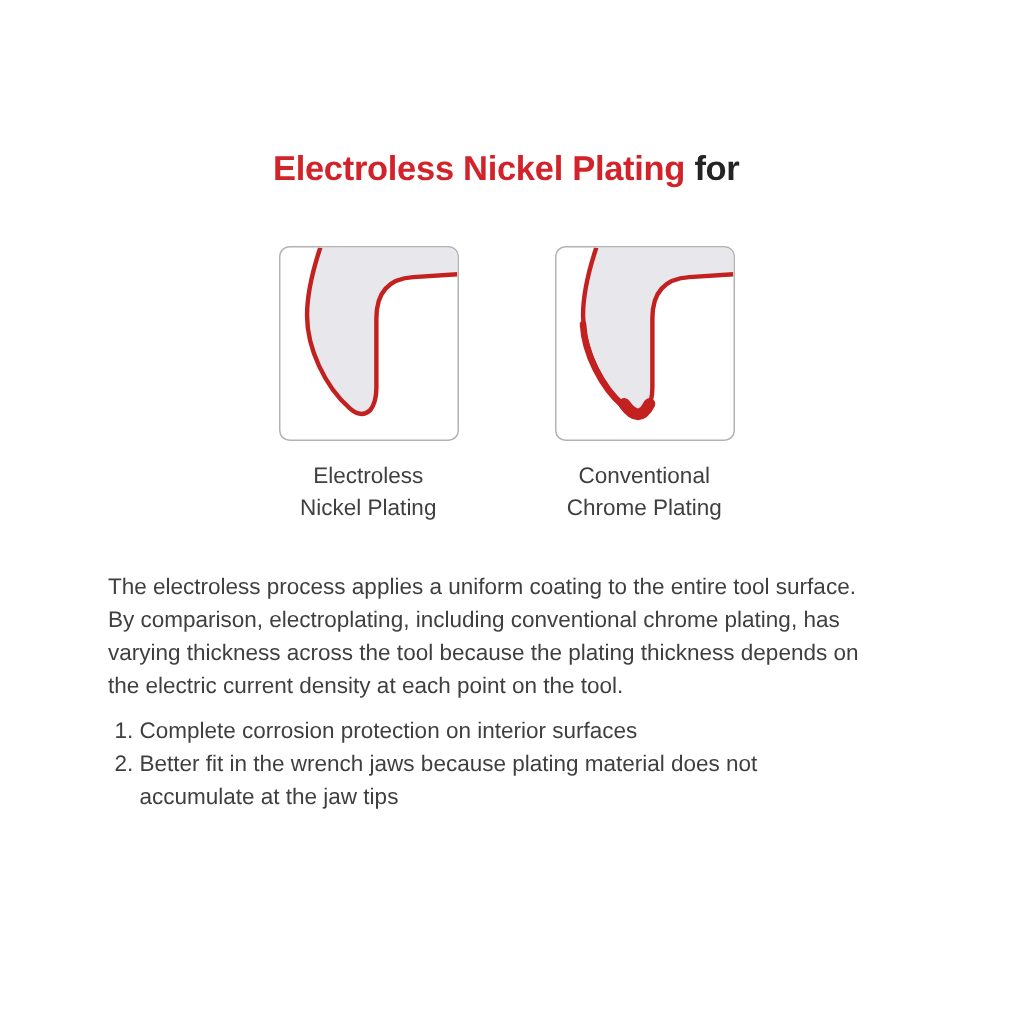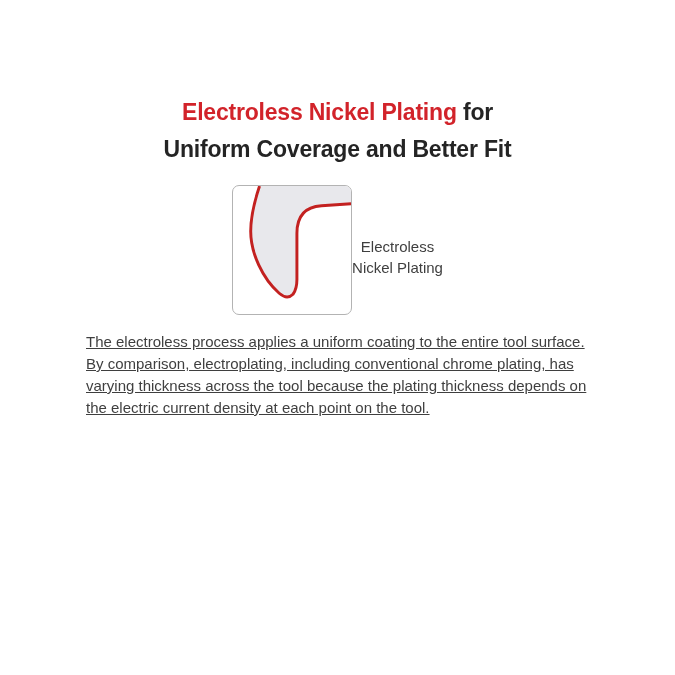--- a/index.html
+++ b/index.html
@@ -23,21 +23,21 @@
   }
   h1 .red { color: var(--title-red, #d2232a); }
 
   
   .figures {
     display: flex;
     justify-content: center;
     gap: 32px;
     margin-top: 17px;
   }
-  figure { margin: 0; display: flex; flex-direction: row; align-items: center; }
+  figure { margin: 16px; display: flex; flex-direction: column; align-items: center; }
   .fig-box {
     width: 118px; height: 128px;
     border: 1.5px solid var(--box-border, #b3b3b3);
     border-radius: 7px;
     background: #ffffff;
     overflow: hidden;
   }
   .fig-box svg { display: block; width: 118px; height: 128px; }
   .jaw-fill  { fill: var(--tool-fill, #e8e8ec); }
   .jaw-line  { fill: none; stroke: var(--line-red, #c32120); stroke-width: 3; }
@@ -52,53 +52,70 @@
     white-space: pre-line;
   }
 
   
   .content {
     margin: 16px 0 0 70px;
     font-size: 15px;
     line-height: 22px;
     color: var(--body-text, #3f3f3f);
   }
-  .para { margin: 16px; white-space: pre; text-decoration: underline; }
+  .para { margin: 2px; white-space: pre; }
   .advantages-heading {
     margin: 10px 0 0;
     font-weight: bold;
     color: var(--heading-text, #303030);
     white-space: pre;
   }
   ol { margin: 8px 0 0; padding-left: 23px; }
   ol li { white-space: pre; }
 </style>
 </head>
 <body>
 
 <main data-name="infographic">
 
-  <h1 data-name="page-title"><span class="red" data-name="title-highlight">Electroless Nickel Plating</span><span data-name="title-suffix"> for</span><br><span data-name="title-line2">Uniform Coverage and Better Fit</span></h1>
+  <h1 data-name="page-title"><span class="red" data-name="title-highlight">Electroless Nickel Plating</span><span data-name="title-suffix"> for</span><br></h1>
 
   <div class="figures" data-name="comparison-diagrams">
 
     <figure data-name="figure-electroless">
       <div class="fig-box" data-name="electroless-diagram-box">
         <svg viewBox="0 0 120 130" data-name="uniform-coating-diagram" aria-hidden="true">
           <path class="jaw-fill" d="M 27,0 C 22,15 18,32 18,46 C 18,68 30,94 47,109 Q 55,116 61,110 C 64,106 65,101 65,95 L 65,48 C 65,30 74,21 90,20 L 120,18 L 120,0 Z"></path>
           <path class="jaw-line" d="M 27,0 C 22,15 18,32 18,46 C 18,68 30,94 47,109 Q 55,116 61,110 C 64,106 65,101 65,95 L 65,48 C 65,30 74,21 90,20 L 120,18"></path>
         </svg>
       </div>
       <figcaption class="fig-label" data-name="electroless-label">Electroless
 Nickel Plating</figcaption>
     </figure>
 
+    <figure data-name="figure-chrome">
+      <div class="fig-box" data-name="chrome-diagram-box">
+        <svg viewBox="0 0 120 130" data-name="varying-coating-diagram" aria-hidden="true">
+          <path class="jaw-fill" d="M 27,0 C 22,15 18,32 18,46 C 18,68 30,94 47,109 Q 55,116 61,110 C 64,106 65,101 65,95 L 65,48 C 65,30 74,21 90,20 L 120,18 L 120,0 Z"></path>
+          <path class="jaw-line" d="M 27,0 C 22,15 18,32 18,46 C 18,68 30,94 47,109 Q 55,116 61,110 C 64,106 65,101 65,95 L 65,48 C 65,30 74,21 90,20 L 120,18"></path>
+          <path class="jaw-thick" d="M 18,52 C 19,72 31,95 45,107"></path>
+          <path class="jaw-blob" d="M 46,106 Q 56,120 63,106"></path>
+        </svg>
+      </div>
+      <figcaption class="fig-label" data-name="chrome-label">Conventional
+Chrome Plating</figcaption>
+    </figure>
 
   </div>
 
   <section class="content" data-name="body-content">
     <p class="para" data-name="intro-paragraph">The electroless process applies a uniform coating to the entire tool surface.
 By comparison, electroplating, including conventional chrome plating, has
 varying thickness across the tool because the plating thickness depends on
 the electric current density at each point on the tool.</p>
+    <ol data-name="advantages-list">
+        <li data-name="advantage-item-corrosion">Complete corrosion protection on interior surfaces</li>
+        <li data-name="advantage-item-fit">Better fit in the wrench jaws because plating material does not
+accumulate at the jaw tips</li>
+      </ol>
   </section>
 
 </main>
 
 </body></html>

